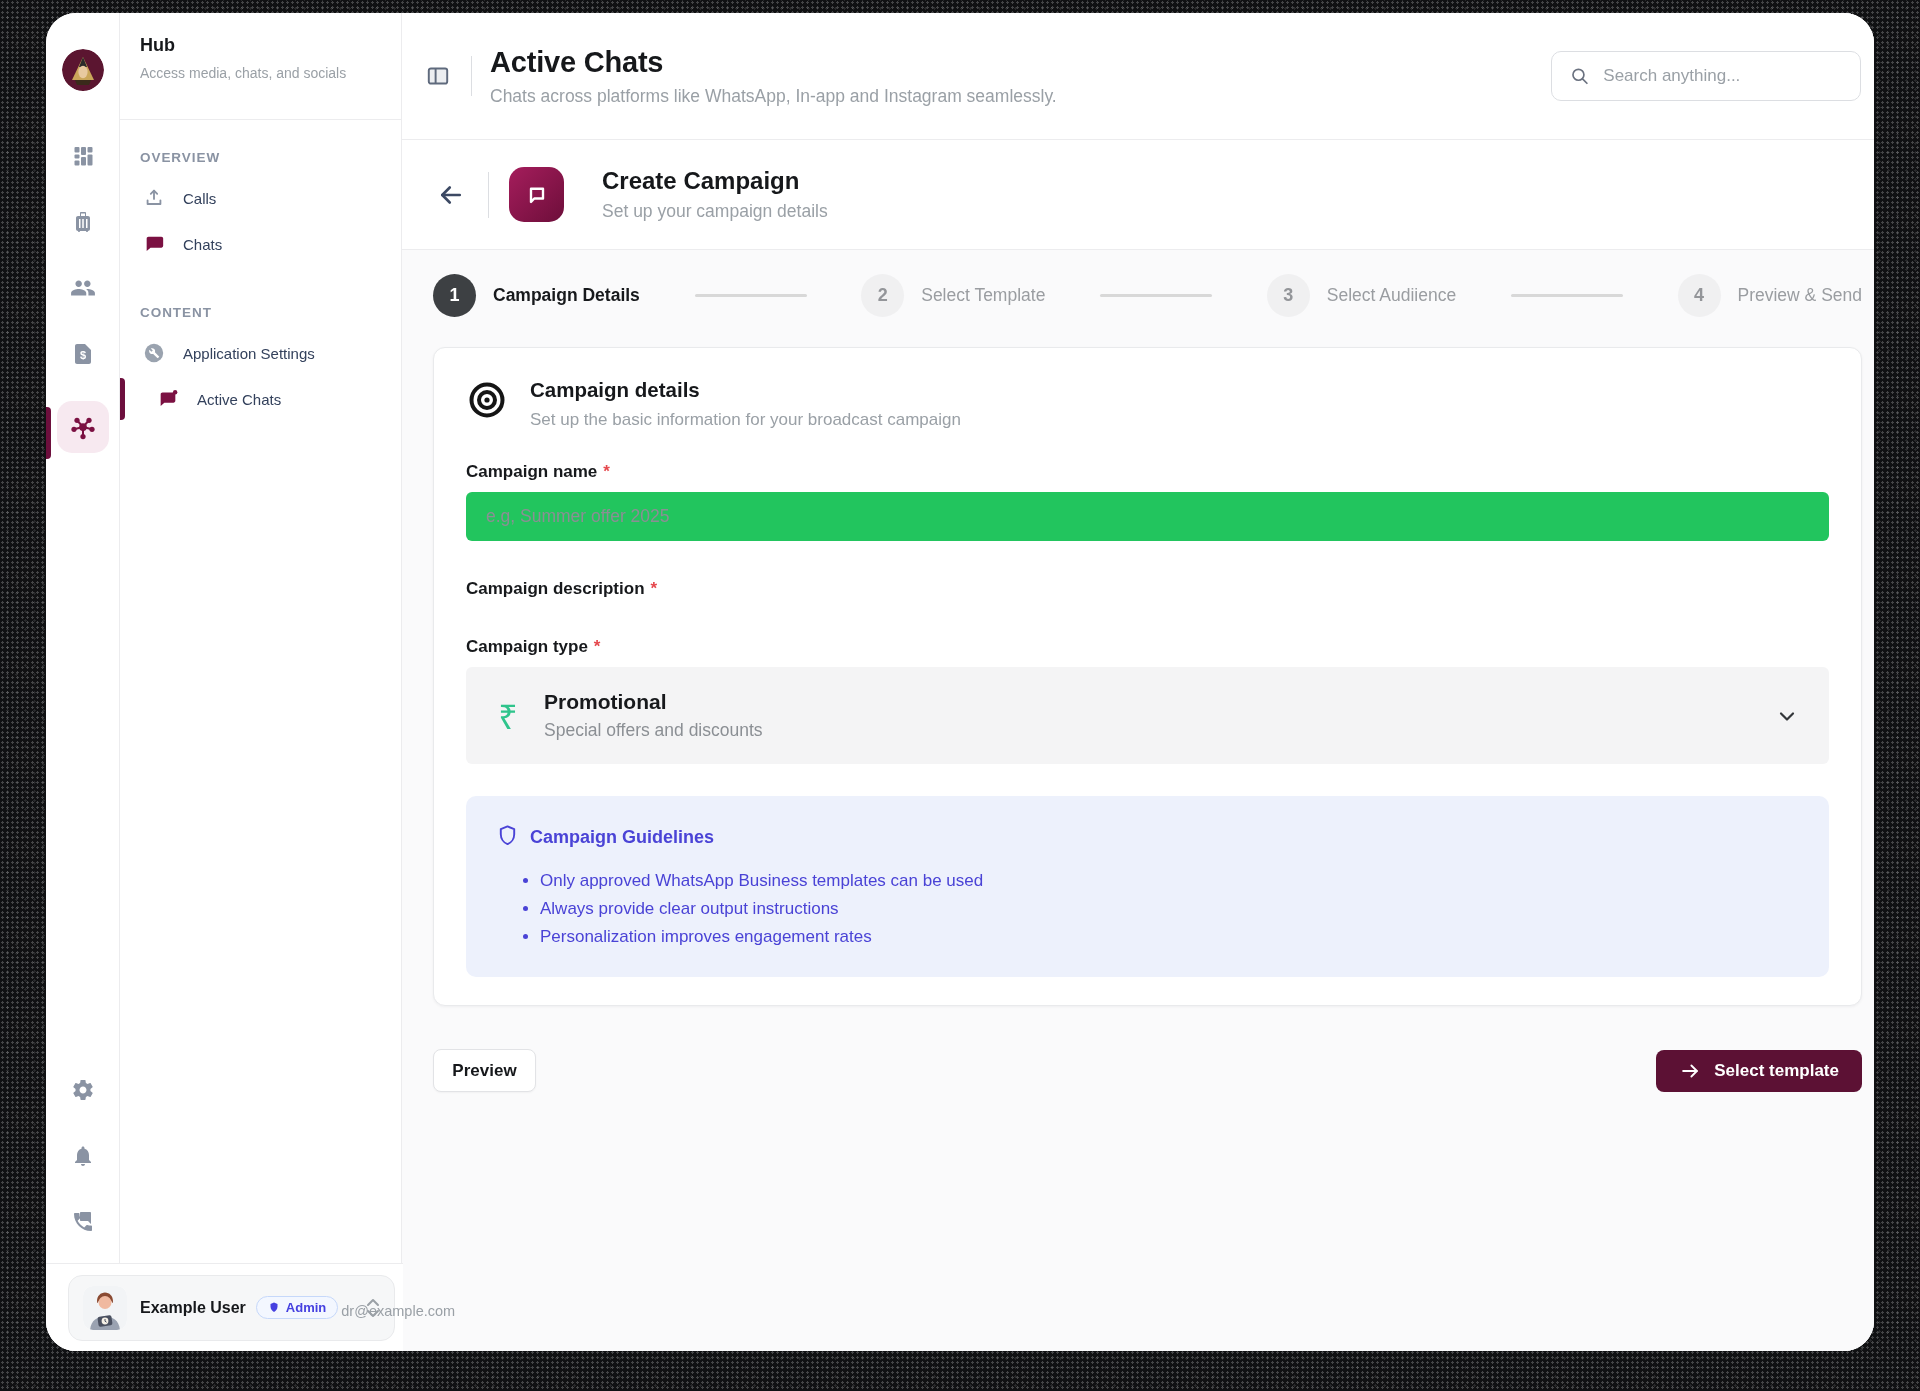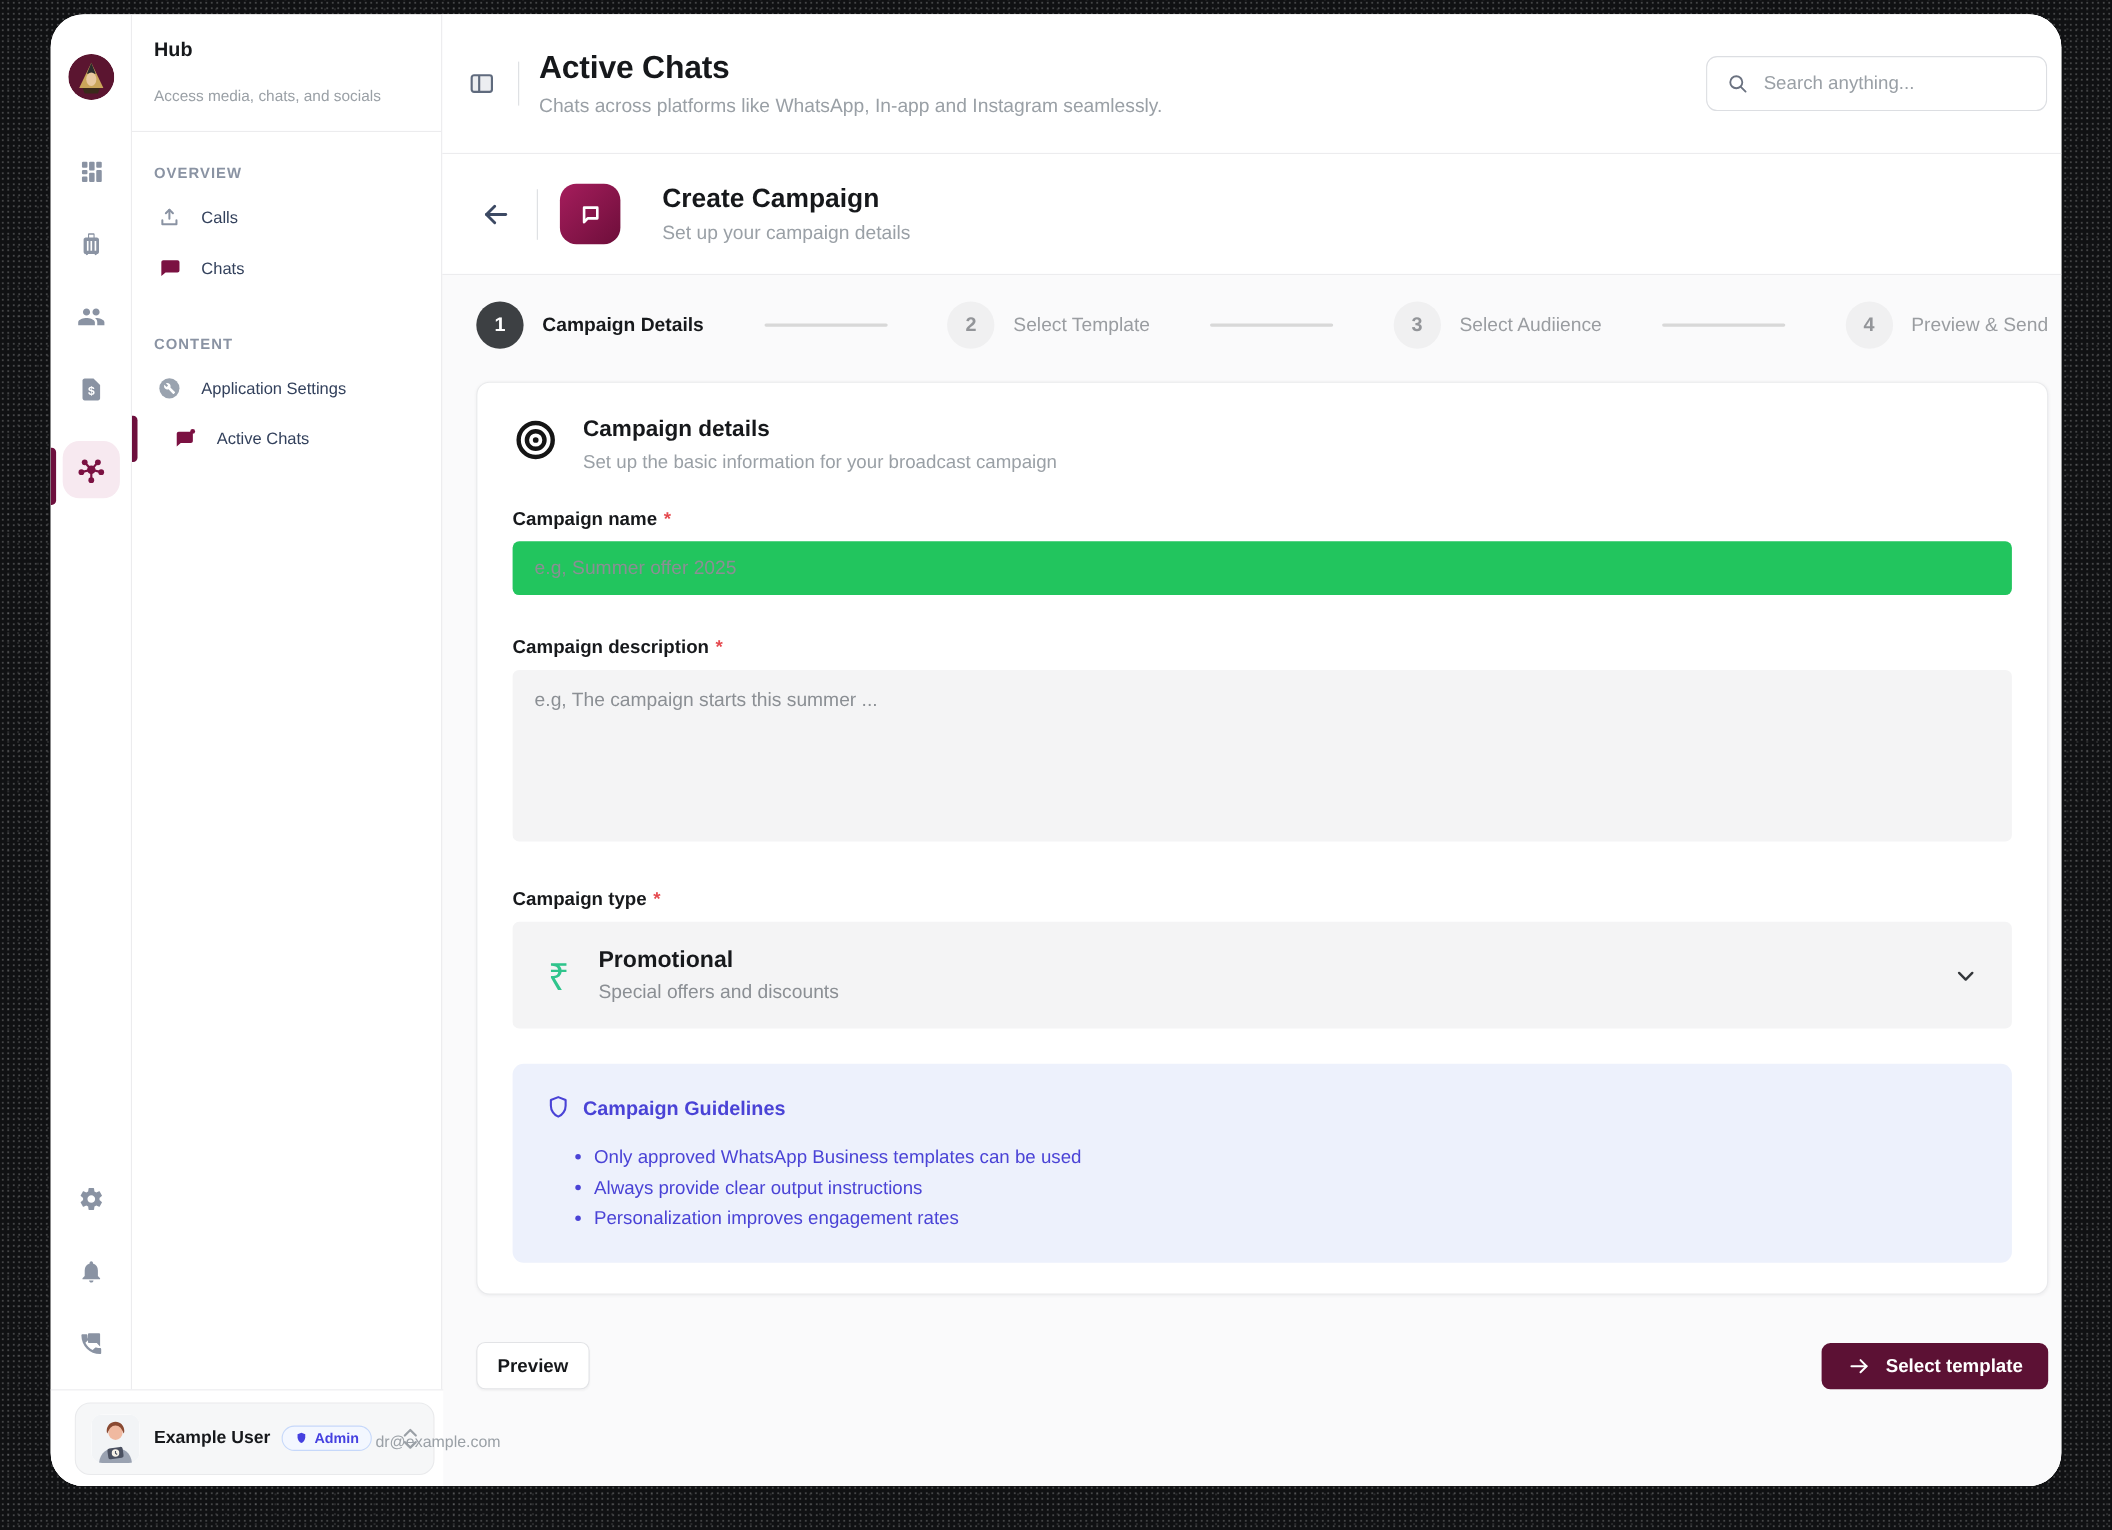--- a/index.html
+++ b/index.html
@@ -39,21 +39,21 @@
     position:absolute; left:0; top:394px; width:5px; height:52px;
     background:#6d0f3d; border-radius:0 4px 4px 0;
   }
   
   .sidebar {
     width:282px; flex:0 0 282px; border-right:1px solid #ececee; background:#fff;
     display:flex; flex-direction:column; position:relative;
   }
   .side-head { height:107px; border-bottom:1px solid #ececee; padding:22px 20px 0 20px; }
   .side-title { font-size:18px; font-weight:700; color:#16181b; }
-  .side-sub { font-size:14px; color:#9aa0a6; margin-top:23px; }
+  .side-sub { font-size:14px; color:#9aa0a6; margin-top:9px; }
   .side-nav { padding:18px 14px 0 18px; }
   .side-section-label {
     font-size:13.5px; font-weight:600; letter-spacing:.07em; color:#8a93a3;
     margin:12px 0 10px 2px;
   }
   .side-item {
     display:flex; align-items:center; gap:17px; height:46px; padding:0 8px 0 4px;
     font-size:15px; font-weight:500; color:#33415c; border-radius:8px; cursor:pointer;
     position:relative;
   }
@@ -453,21 +453,20 @@
             <span class="req">*</span>
           </div>
           <input class="text-input" type="text" placeholder="e.g, Summer offer 2025" style="">
         </div>
 
         <div class="fg">
           <div class="field-label">
             <span>Campaign description</span>
             <span class="req">*</span>
           </div>
-          <textarea class="text-area" placeholder="e.g, The campaign starts this summer ..." style=""></textarea>
         </div>
 
         <div class="fg">
           <div class="field-label">
             <span>Campaign type</span>
             <span class="req">*</span>
           </div>
           <div class="type-select">
             <span class="rupee">₹</span>
             <div class="type-texts">

